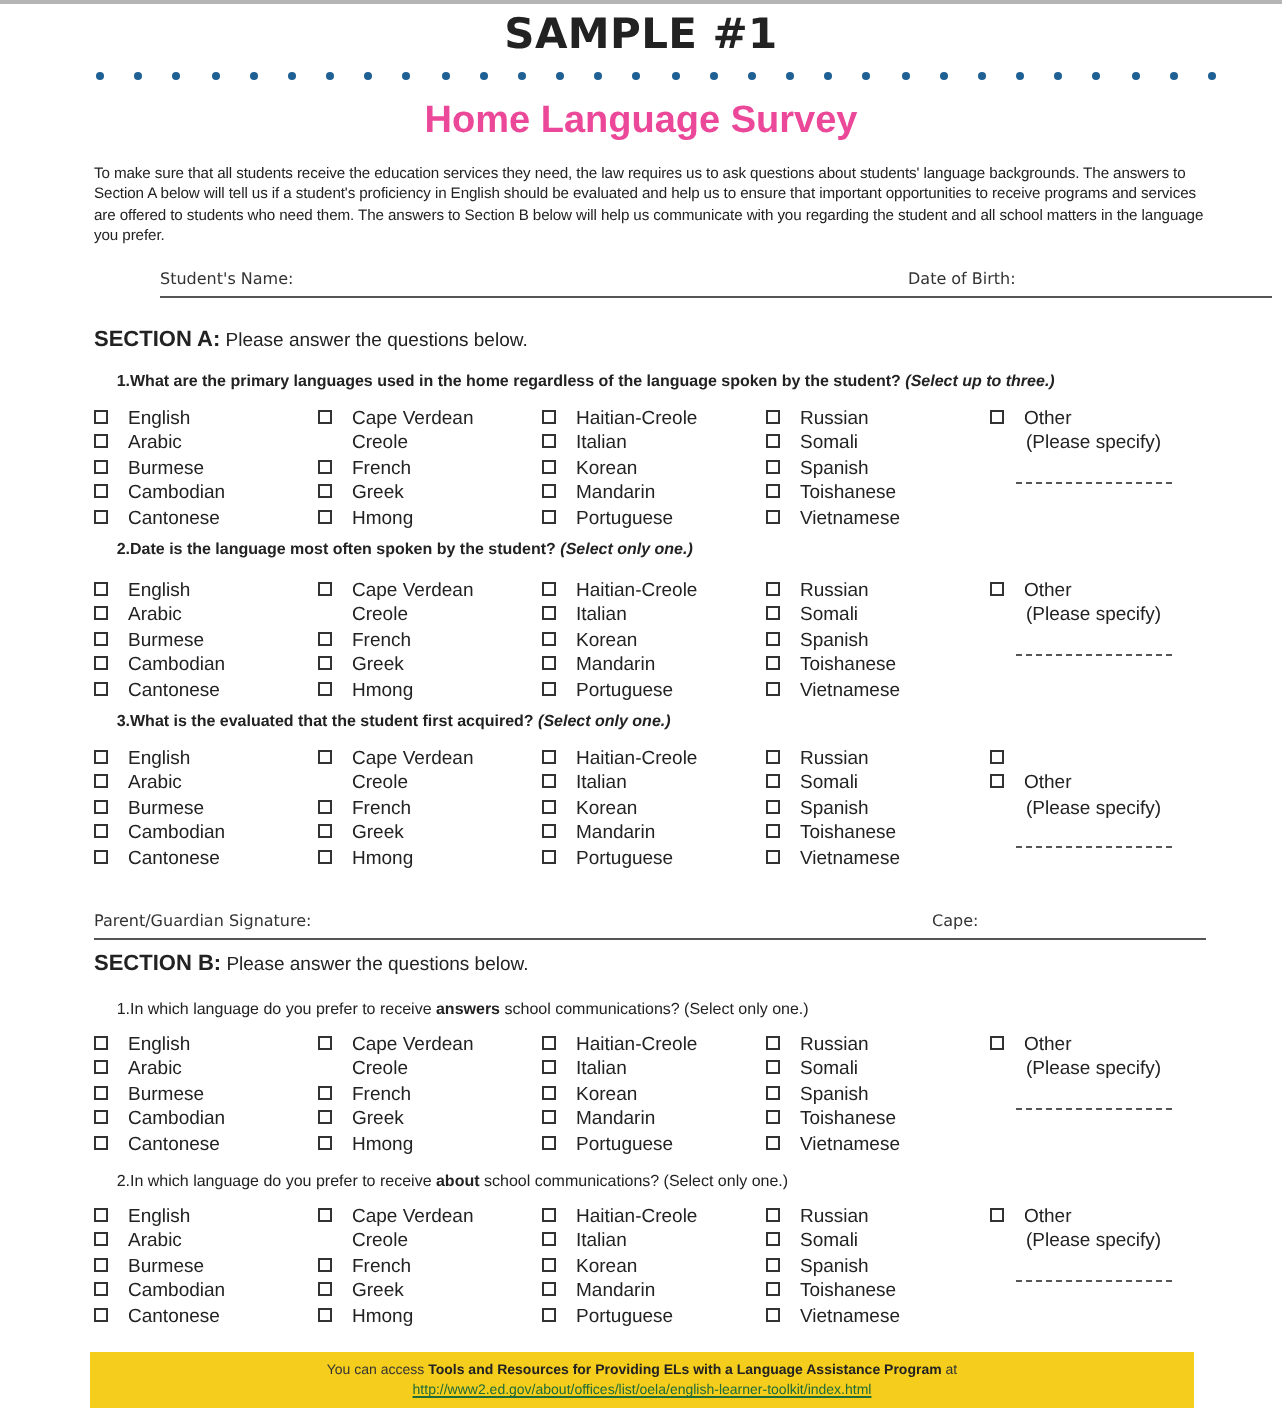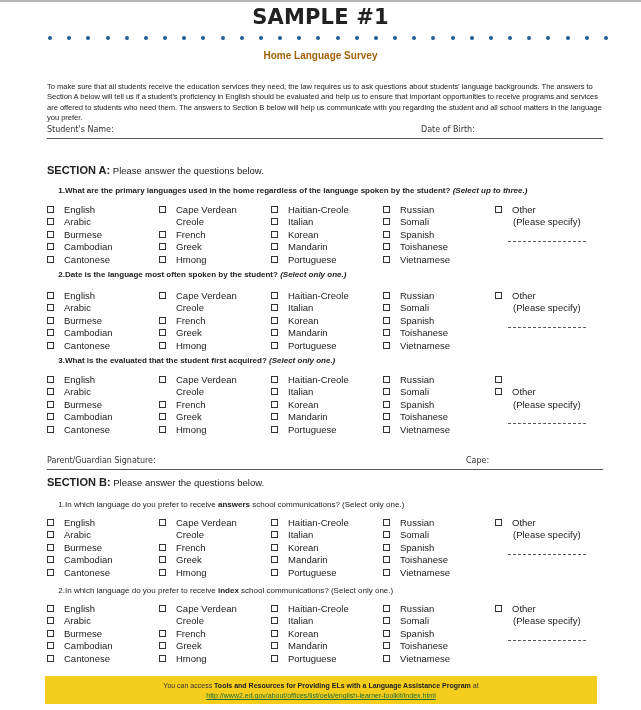--- a/index.html
+++ b/index.html
@@ -2,21 +2,21 @@
 <html><head>
 <meta charset="utf-8">
 <style>
   * { margin: 0; padding: 0; box-sizing: border-box; }
   html, body { width: 641px; height: 710px; background: #fff; overflow: hidden; }
   body { font-family: "Liberation Sans", sans-serif; color: #1a1a1a; position: relative; }
   .topbar { position: absolute; left: 0; top: 0; width: 641px; height: 2px; background: #b5b5b5; }
   .sample-title { position: absolute; top: 5px; left: 0; width: 641px; text-align: center; font-family: "DejaVu Sans", sans-serif; font-weight: bold; font-size: 21px; letter-spacing: 0.2px; color: #222; }
   .dots { position: absolute; top: 36px; left: 48px; width: 560px; height: 6px; display: flex; justify-content: space-between; }
   .dot { width: 4px; height: 4px; border-radius: 50%; background: #1e5f94; }
-  .survey-title { position: absolute; top: 50px; left: 0; width: 641px; text-align: center; font-weight: bold; font-size: 10px; color: #a16207; }
+  .survey-title { position: absolute; top: 50px; left: 0; width: 641px; text-align: center; font-weight: bold; font-size: 19px; color: #ec4899; }
   .intro { position: absolute; top: 82px; left: 47px; width: 560px; font-size: 7.6px; line-height: 10.3px; color: #222; letter-spacing: -0.05px; }
   .sigline { position: absolute; left: 47px; width: 556px; height: 14px; border-bottom: 1.2px solid #555; font-family: "DejaVu Sans", sans-serif; font-size: 8px; color: #333; }
   .sigline .right { position: absolute; top: 0; }
   .section-head { position: absolute; left: 47px; font-size: 9.5px; color: #222; }
   .section-head b { font-size: 11px; font-weight: bold; }
   .question { position: absolute; left: 47px; font-size: 8px; color: #222; text-align: right; }
   .question .num { display: inline-block; width: 18px; }
   .question.bold-q { font-weight: bold; }
   .question i { font-style: italic; }
   .opt { position: absolute; font-size: 9.5px; color: #222; height: 12px; line-height: 12px; white-space: nowrap; }
@@ -60,21 +60,21 @@
     <span class="dot"></span>
     <span class="dot"></span>
     <span class="dot"></span>
     <span class="dot"></span>
     <span class="dot"></span>
     <span class="dot"></span>
   </div>
 <div class="survey-title">Home Language Survey</div>
 <div class="intro">To make sure that all students receive the education services they need, the law requires us to ask questions about students' language backgrounds. The answers to Section A below will tell us if a student's proficiency in English should be evaluated and help us to ensure that important opportunities to receive programs and services are offered to students who need them. The answers to Section B below will help us communicate with you regarding the student and all school matters in the language you prefer.</div>
 
-<div class="sigline" style="top:125px;">
+<div class="sigline" style="top:135px;margin-left:33px;">
   <span>Student's Name:</span>
   <span class="right" style="left:374px;">Date of Birth:</span>
 </div>
 
 <div class="section-head" style="top:164px;text-align:right;">
   <b>SECTION A:</b>
   <span>Please answer the questions below.</span>
 </div>
 
 <div class="question bold-q" style="top:186px;">
@@ -198,21 +198,21 @@
     <div class="opt" style="left: 383px; top: 529.4px;"><span class="cb"></span><span>Somali</span></div>
     <div class="opt" style="left: 383px; top: 541.8px;"><span class="cb"></span><span>Spanish</span></div>
     <div class="opt" style="left: 383px; top: 554.2px;"><span class="cb"></span><span>Toishanese</span></div>
     <div class="opt" style="left: 383px; top: 566.6px;"><span class="cb"></span><span>Vietnamese</span></div>
     <div class="opt" style="left: 495px; top: 517px;"><span class="cb"></span><span>Other</span></div>
     <div class="opt" style="left: 513px; top: 529.4px;">(Please specify)</div>
     <div class="specify-line" style="left: 508px; top: 553.8px;"></div>
   </div>
 
 <div class="question" style="top:586px;">
-  <span class="num">2.</span><span>In which language do you prefer to receive </span><b>index</b><span> school communications? (Select only one.)</span>
+  <span class="num">2.</span><span>In which language do you prefer to receive </span><b>about</b><span> school communications? (Select only one.)</span>
 </div>
 <div id="grid-b2">
     <div class="opt" style="left: 47px; top: 603px;"><span class="cb"></span><span>English</span></div>
     <div class="opt" style="left: 47px; top: 615.4px;"><span class="cb"></span><span>Arabic</span></div>
     <div class="opt" style="left: 47px; top: 627.8px;"><span class="cb"></span><span>Burmese</span></div>
     <div class="opt" style="left: 47px; top: 640.2px;"><span class="cb"></span><span>Cambodian</span></div>
     <div class="opt" style="left: 47px; top: 652.6px;"><span class="cb"></span><span>Cantonese</span></div>
     <div class="opt" style="left: 159px; top: 603px;"><span class="cb"></span><span>Cape Verdean</span></div>
     <div class="opt" style="left: 159px; top: 615.4px;"><span class="cb hidden"></span><span>Creole</span></div>
     <div class="opt" style="left: 159px; top: 627.8px;"><span class="cb"></span><span>French</span></div>

